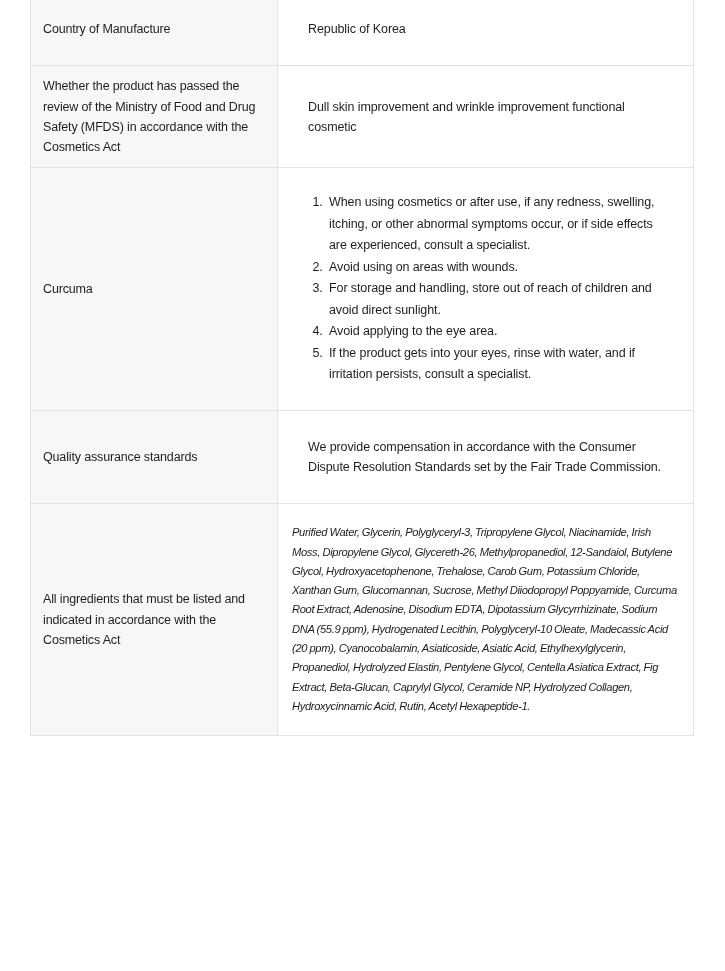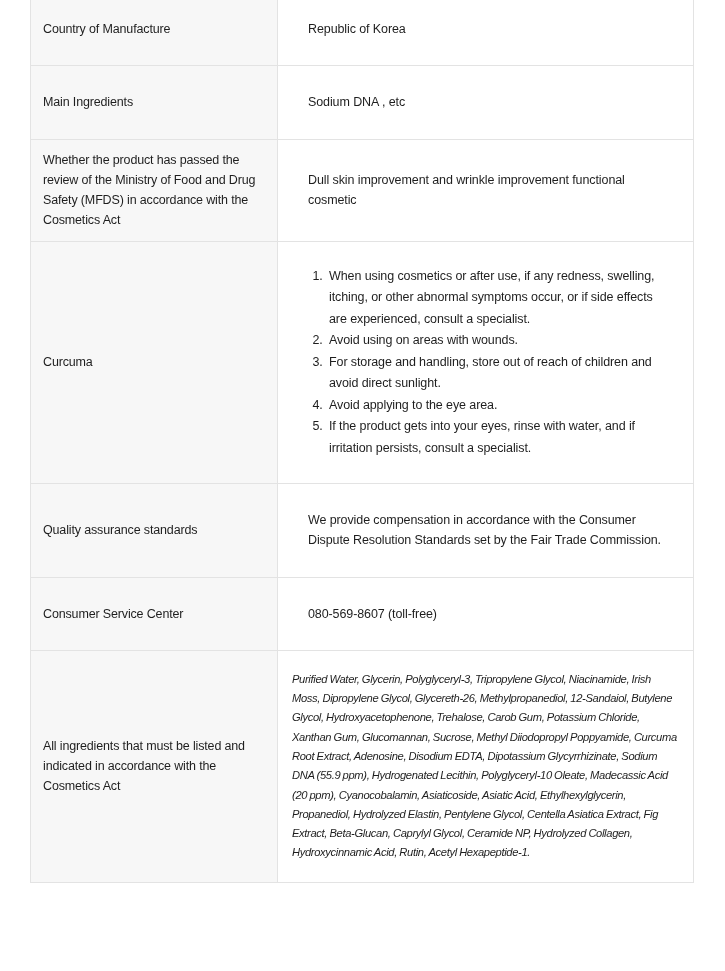--- a/index.html
+++ b/index.html
@@ -112,28 +112,20 @@
 
       <tr class="row-country">
         <td class="label-cell">
           <span class="label-text">Country of Manufacture</span>
         </td>
         <td class="value-cell">
           <p class="value-paragraph">Republic of Korea</p>
         </td>
       </tr>
 
-      <tr class="row-ingredients-main">
-        <td class="label-cell">
-          <span class="label-text">Main Ingredients</span>
-        </td>
-        <td class="value-cell">
-          <p class="value-paragraph">Sodium DNA , etc</p>
-        </td>
-      </tr>
 
       <tr class="row-mfds">
         <td class="label-cell">
           <span class="label-text">Whether the product has passed the review of the Ministry of Food and Drug Safety (MFDS) in accordance with the Cosmetics Act</span>
         </td>
         <td class="value-cell">
           <p class="value-paragraph">Dull skin improvement and wrinkle improvement functional cosmetic</p>
         </td>
       </tr>
 
@@ -154,28 +146,20 @@
 
       <tr class="row-quality">
         <td class="label-cell">
           <span class="label-text">Quality assurance standards</span>
         </td>
         <td class="value-cell">
           <p class="value-paragraph">We provide compensation in accordance with the Consumer Dispute Resolution Standards set by the Fair Trade Commission.</p>
         </td>
       </tr>
 
-      <tr class="row-service">
-        <td class="label-cell">
-          <span class="label-text">Consumer Service Center</span>
-        </td>
-        <td class="value-cell">
-          <p class="value-paragraph">080-569-8607 (toll-free)</p>
-        </td>
-      </tr>
 
       <tr class="row-full-ingredients">
         <td class="label-cell">
           <span class="label-text">All ingredients that must be listed and indicated in accordance with the Cosmetics Act</span>
         </td>
         <td class="value-cell">
           <p class="ingredient-blob">Purified Water, Glycerin, Polyglyceryl-3, Tripropylene Glycol, Niacinamide, Irish Moss, Dipropylene Glycol, Glycereth-26, Methylpropanediol, 12-Sandaiol, Butylene Glycol, Hydroxyacetophenone, Trehalose, Carob Gum, Potassium Chloride, Xanthan Gum, Glucomannan, Sucrose, Methyl Diiodopropyl Poppyamide, Curcuma Root Extract, Adenosine, Disodium EDTA, Dipotassium Glycyrrhizinate, Sodium DNA (55.9 ppm), Hydrogenated Lecithin, Polyglyceryl-10 Oleate, Madecassic Acid (20 ppm), Cyanocobalamin, Asiaticoside, Asiatic Acid, Ethylhexylglycerin, Propanediol, Hydrolyzed Elastin, Pentylene Glycol, Centella Asiatica Extract, Fig Extract, Beta-Glucan, Caprylyl Glycol, Ceramide NP, Hydrolyzed Collagen, Hydroxycinnamic Acid, Rutin, Acetyl Hexapeptide-1.</p>
         </td>
       </tr>
 

